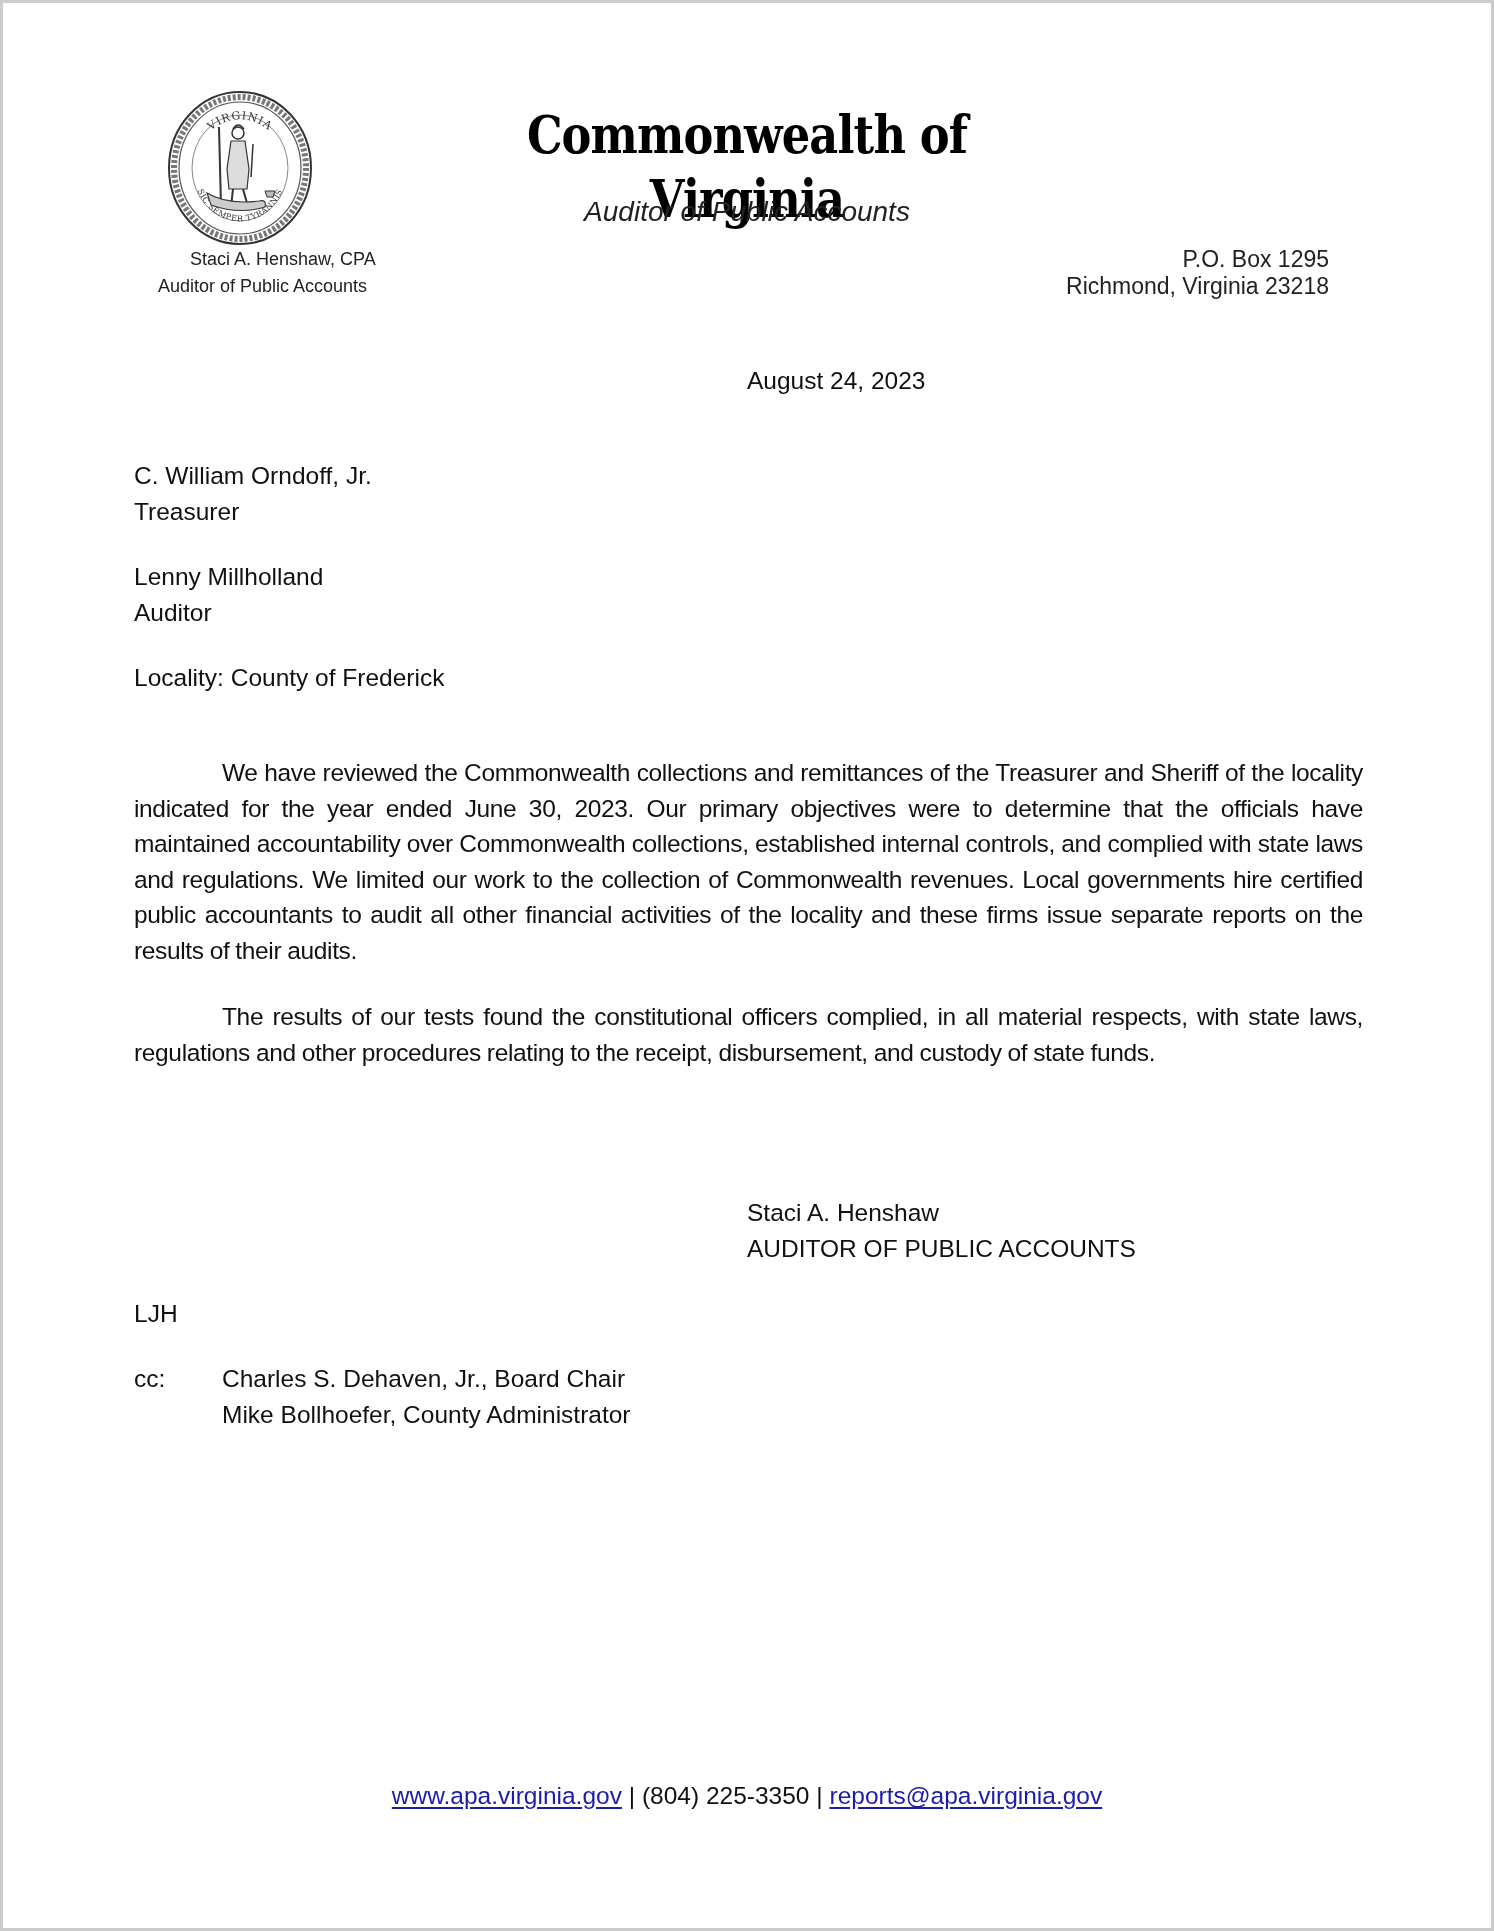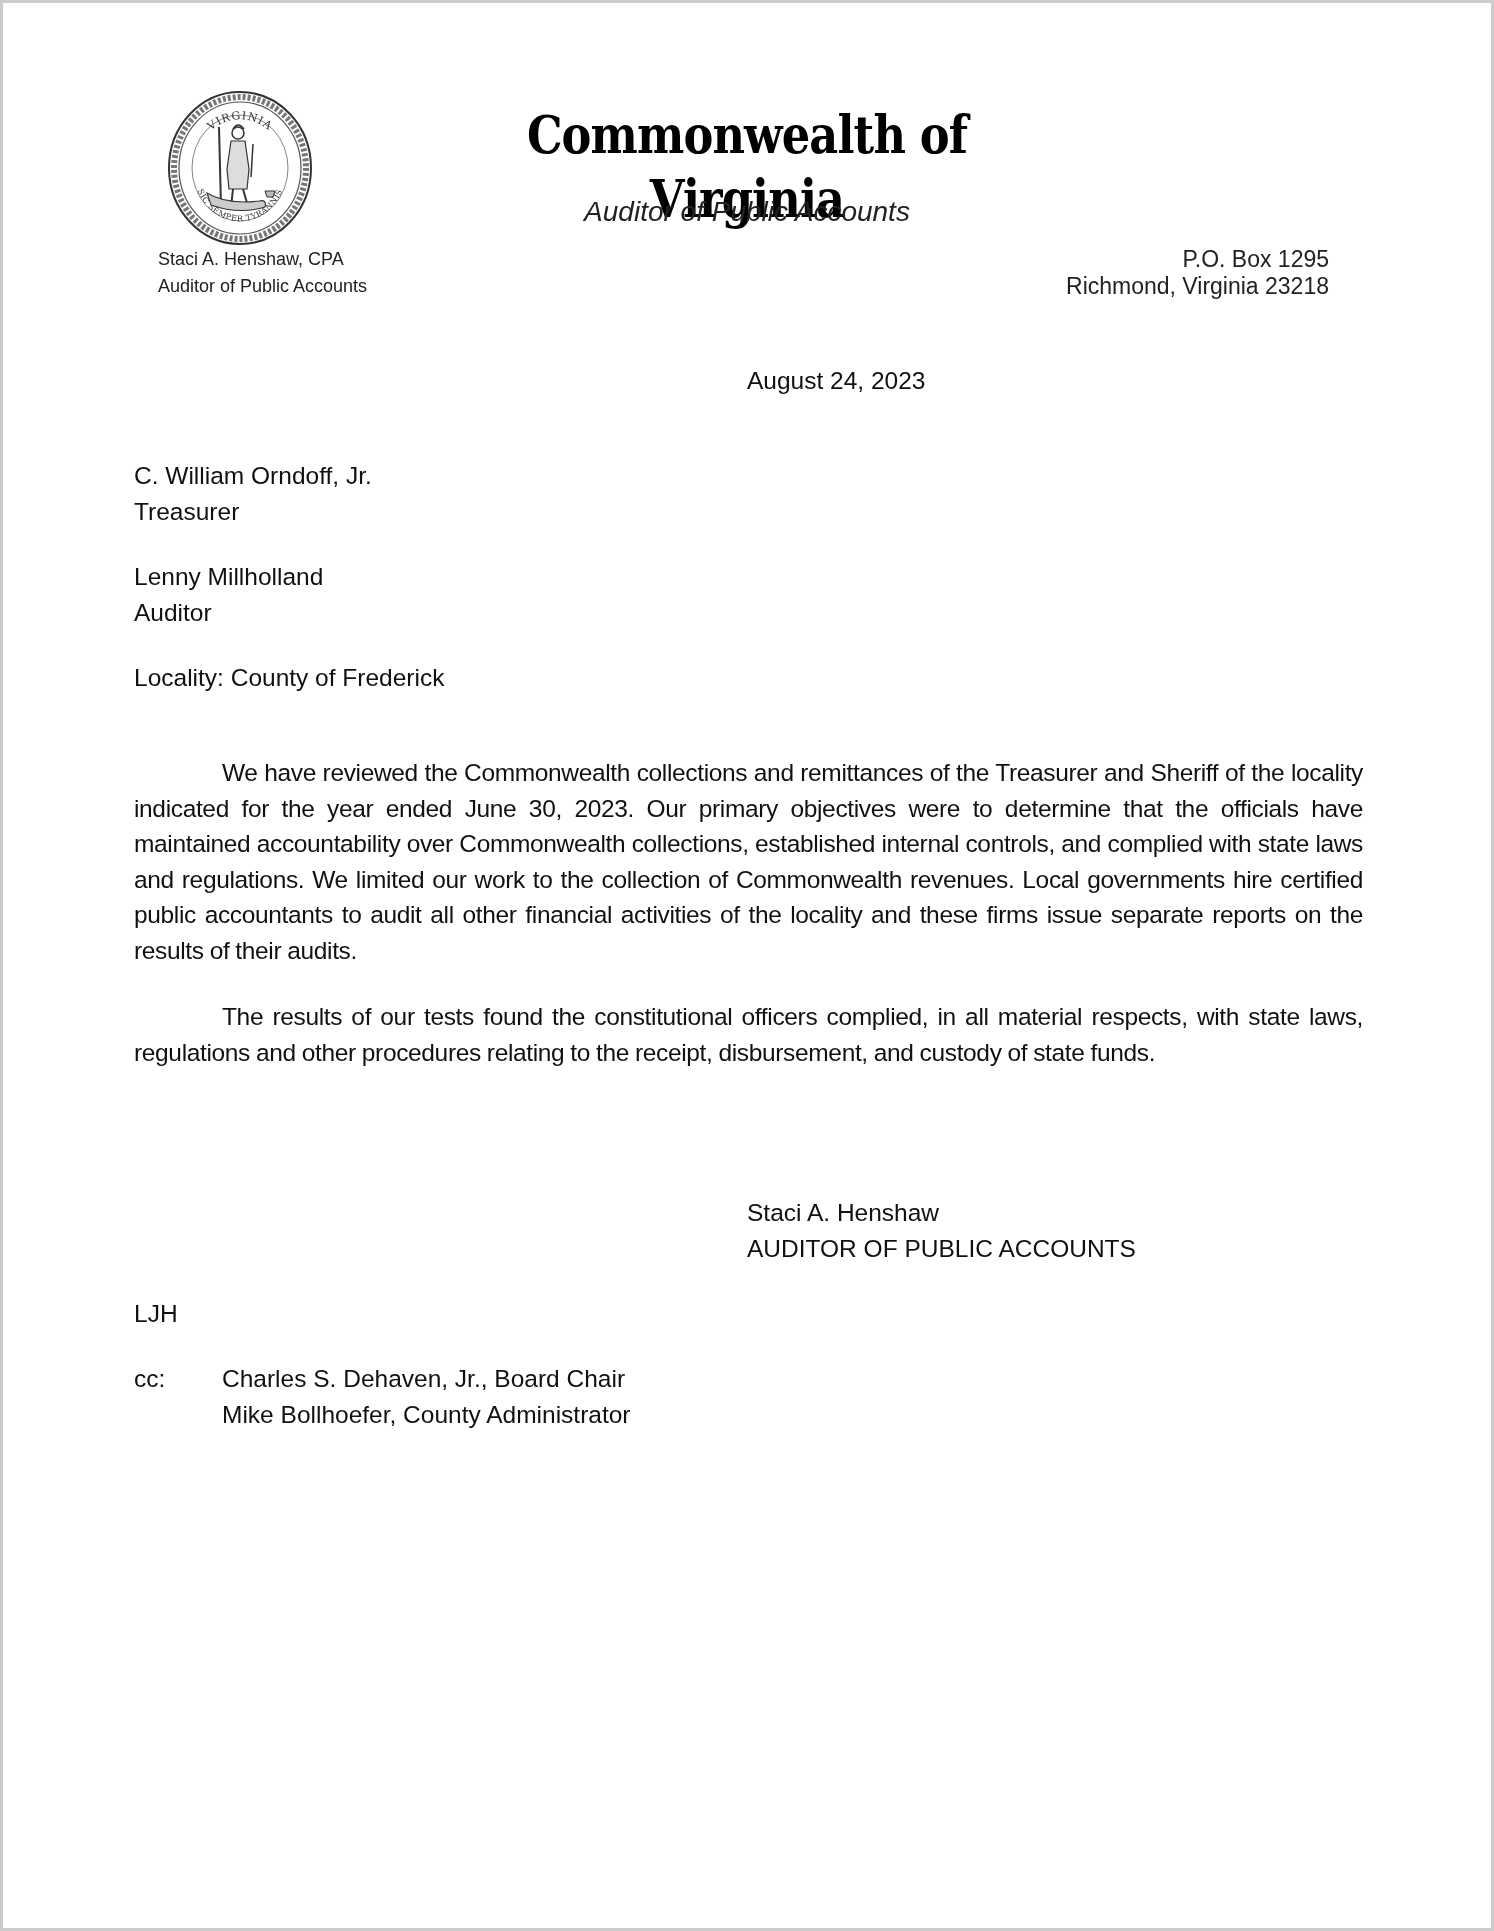--- a/index.html
+++ b/index.html
@@ -134,21 +134,21 @@
       <line x1="86" y1="55" x2="84" y2="88" stroke="#333" stroke-width="1.5"></line>
 
       <path d="M 40 104 Q 60 116 92 112 Q 100 110 98 118 Q 72 126 44 116 Z" fill="#ccc" stroke="#333" stroke-width="1.1"></path>
       <path d="M 98 102 L 108 102 L 106 108 L 100 108 Z" fill="#bbb" stroke="#333" stroke-width="1"></path>
     </svg>
   </div>
 
   <div class="title">Commonwealth of Virginia</div>
   <div class="subtitle">Auditor of Public Accounts</div>
 
-  <div class="abs lh-left" style="top:243px;">Staci A. Henshaw, CPA</div>
+  <div class="abs lh-left" style="top:243px;margin-left:32px;">Staci A. Henshaw, CPA</div>
   <div class="abs lh-left" style="top:270px;">Auditor of Public Accounts</div>
   <div class="abs lh-right" style="top:243px;">P.O. Box 1295</div>
   <div class="abs lh-right" style="top:270px;">Richmond, Virginia 23218</div>
 
   <div class="abs body-text date">August 24, 2023</div>
 
   <div class="abs body-text addr" style="top:455px;">C. William Orndoff, Jr.</div>
   <div class="abs body-text addr" style="top:491px;">Treasurer</div>
   <div class="abs body-text addr" style="top:556px;">Lenny Millholland</div>
   <div class="abs body-text addr" style="top:592px;">Auditor</div>
@@ -159,13 +159,20 @@
 
   <div class="abs body-text sig" style="top:1192px;">Staci A. Henshaw</div>
   <div class="abs body-text sig" style="top:1228px;">AUDITOR OF PUBLIC ACCOUNTS</div>
 
   <div class="abs body-text addr" style="top:1293px;">LJH</div>
 
   <div class="abs body-text cc-label" style="top:1358px;">cc:</div>
   <div class="abs body-text cc-name" style="top:1358px;">Charles S. Dehaven, Jr., Board Chair</div>
   <div class="abs body-text cc-name" style="top:1394px;">Mike Bollhoefer, County Administrator</div>
 
+  <div class="footer">
+    <a>www.apa.virginia.gov</a>
+    <span class="sep">|</span>
+    <span>(804) 225-3350</span>
+    <span class="sep">|</span>
+    <a>reports@apa.virginia.gov</a>
+  </div>
 </div>
 
 </body></html>

